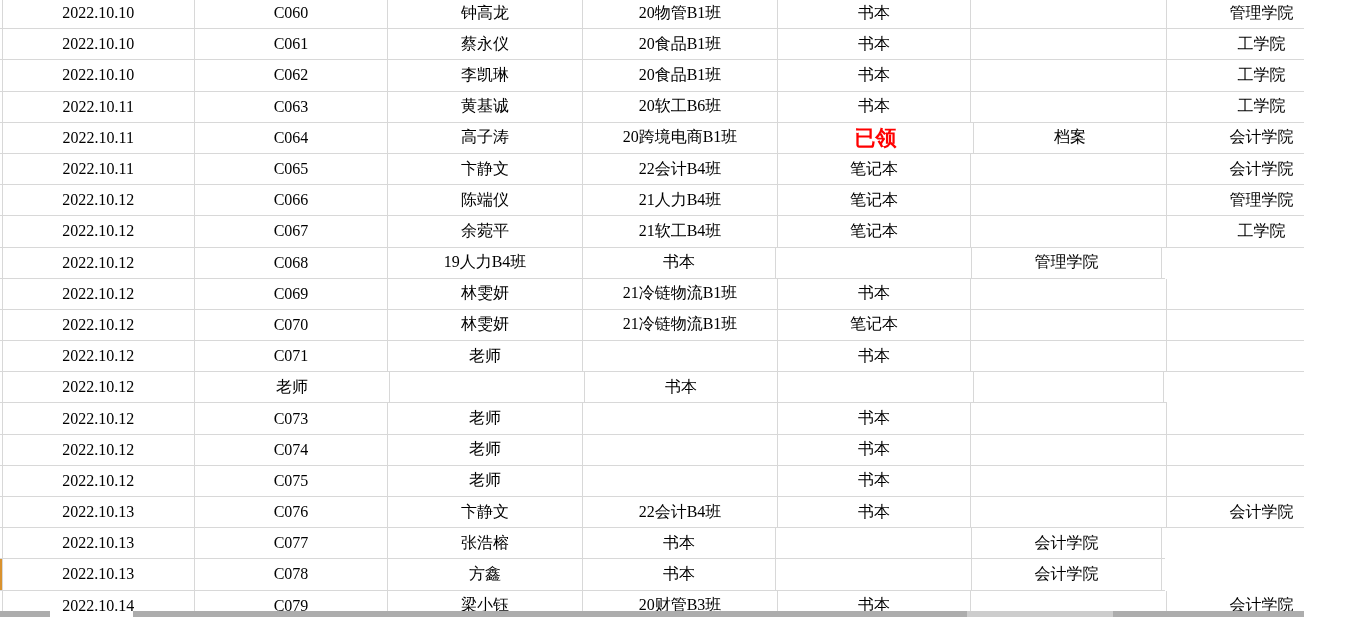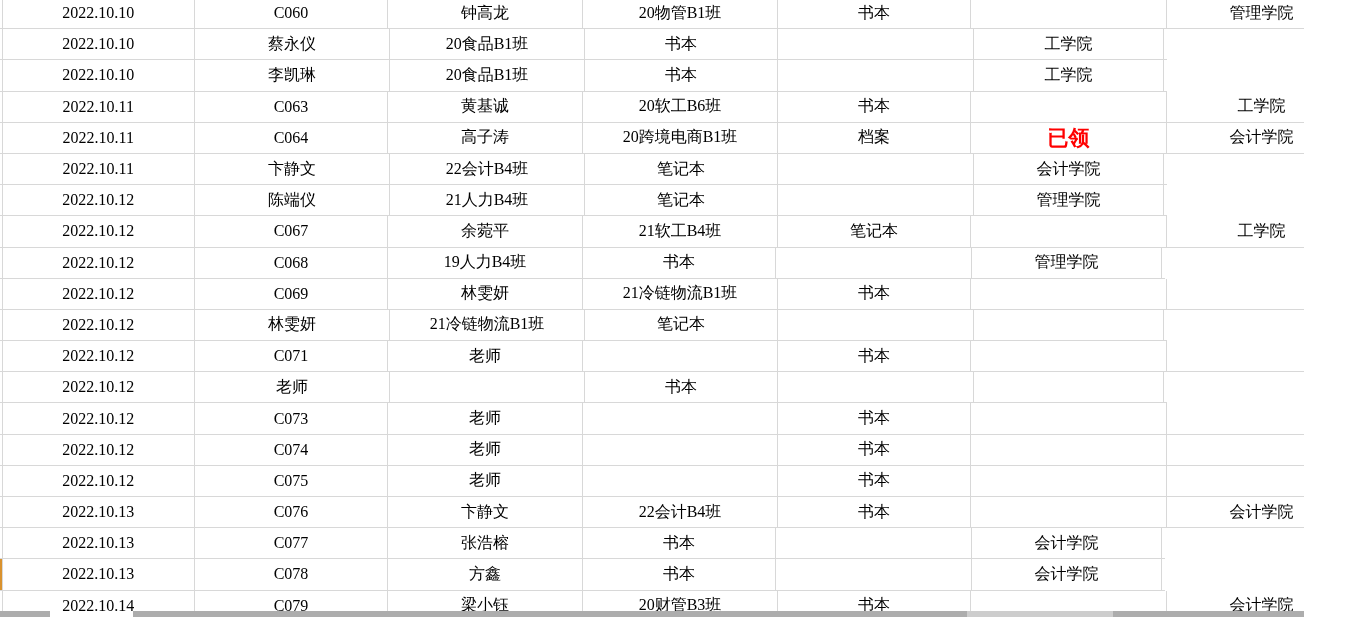--- a/index.html
+++ b/index.html
@@ -43,30 +43,32 @@
         <div class="cell col-name">钟高龙</div>
         <div class="cell col-class">20物管B1班</div>
         <div class="cell col-item">书本</div>
         <div class="cell col-status"></div>
         <div class="cell col-college">管理学院</div>
         <div class="cell edge-right"></div>
       </div>
       <div class="row">
         <div class="cell edge-left"></div>
         <div class="cell col-date">2022.10.10</div>
+        <div class="cell col-code">C061</div>
         <div class="cell col-name">蔡永仪</div>
         <div class="cell col-class">20食品B1班</div>
         <div class="cell col-item">书本</div>
         <div class="cell col-status"></div>
         <div class="cell col-college">工学院</div>
         <div class="cell edge-right"></div>
       </div>
       <div class="row">
         <div class="cell edge-left"></div>
         <div class="cell col-date">2022.10.10</div>
+        <div class="cell col-code">C062</div>
         <div class="cell col-name">李凯琳</div>
         <div class="cell col-class">20食品B1班</div>
         <div class="cell col-item">书本</div>
         <div class="cell col-status"></div>
         <div class="cell col-college">工学院</div>
         <div class="cell edge-right"></div>
       </div>
       <div class="row">
         <div class="cell edge-left"></div>
         <div class="cell col-date">2022.10.11</div>
@@ -77,38 +79,40 @@
         <div class="cell col-status"></div>
         <div class="cell col-college">工学院</div>
         <div class="cell edge-right"></div>
       </div>
       <div class="row">
         <div class="cell edge-left"></div>
         <div class="cell col-date">2022.10.11</div>
         <div class="cell col-code">C064</div>
         <div class="cell col-name">高子涛</div>
         <div class="cell col-class">20跨境电商B1班</div>
+        <div class="cell col-status status-claimed">已领</div>
         <div class="cell col-item">档案</div>
-        <div class="cell col-status status-claimed">已领</div>
         <div class="cell col-college">会计学院</div>
         <div class="cell edge-right"></div>
       </div>
       <div class="row">
         <div class="cell edge-left"></div>
         <div class="cell col-date">2022.10.11</div>
+        <div class="cell col-code">C065</div>
         <div class="cell col-name">卞静文</div>
         <div class="cell col-class">22会计B4班</div>
         <div class="cell col-item">笔记本</div>
         <div class="cell col-status"></div>
         <div class="cell col-college">会计学院</div>
         <div class="cell edge-right"></div>
       </div>
       <div class="row">
         <div class="cell edge-left"></div>
         <div class="cell col-date">2022.10.12</div>
+        <div class="cell col-code">C066</div>
         <div class="cell col-name">陈端仪</div>
         <div class="cell col-class">21人力B4班</div>
         <div class="cell col-item">笔记本</div>
         <div class="cell col-status"></div>
         <div class="cell col-college">管理学院</div>
         <div class="cell edge-right"></div>
       </div>
       <div class="row">
         <div class="cell edge-left"></div>
         <div class="cell col-date">2022.10.12</div>
@@ -137,20 +141,21 @@
         <div class="cell col-name">林雯妍</div>
         <div class="cell col-class">21冷链物流B1班</div>
         <div class="cell col-item">书本</div>
         <div class="cell col-status"></div>
         <div class="cell col-college"></div>
         <div class="cell edge-right"></div>
       </div>
       <div class="row">
         <div class="cell edge-left"></div>
         <div class="cell col-date">2022.10.12</div>
+        <div class="cell col-code">C070</div>
         <div class="cell col-name">林雯妍</div>
         <div class="cell col-class">21冷链物流B1班</div>
         <div class="cell col-item">笔记本</div>
         <div class="cell col-status"></div>
         <div class="cell col-college"></div>
         <div class="cell edge-right"></div>
       </div>
       <div class="row">
         <div class="cell edge-left"></div>
         <div class="cell col-date">2022.10.12</div>

